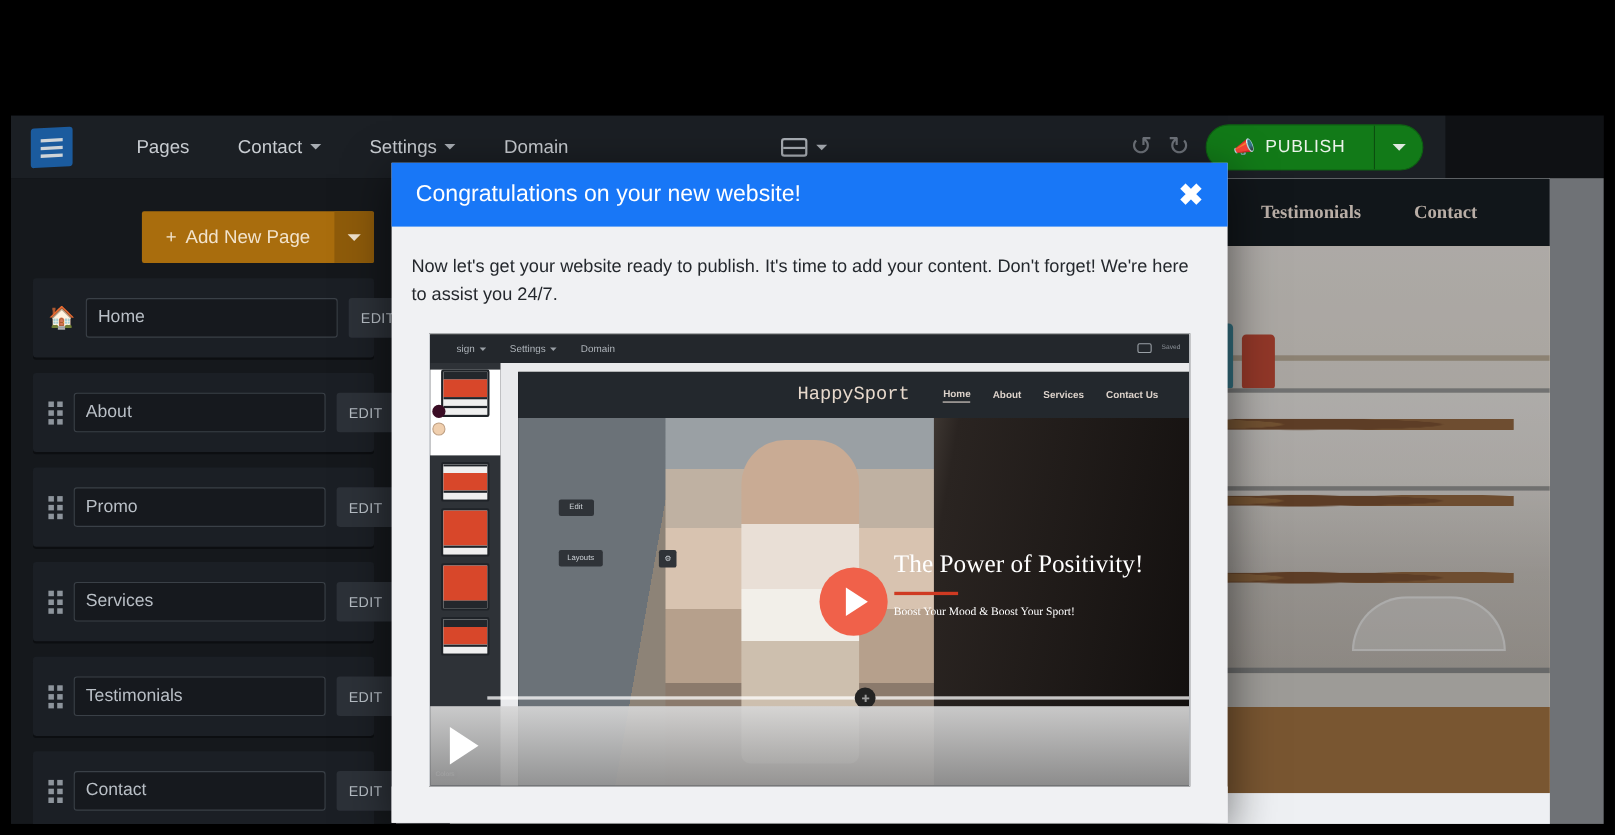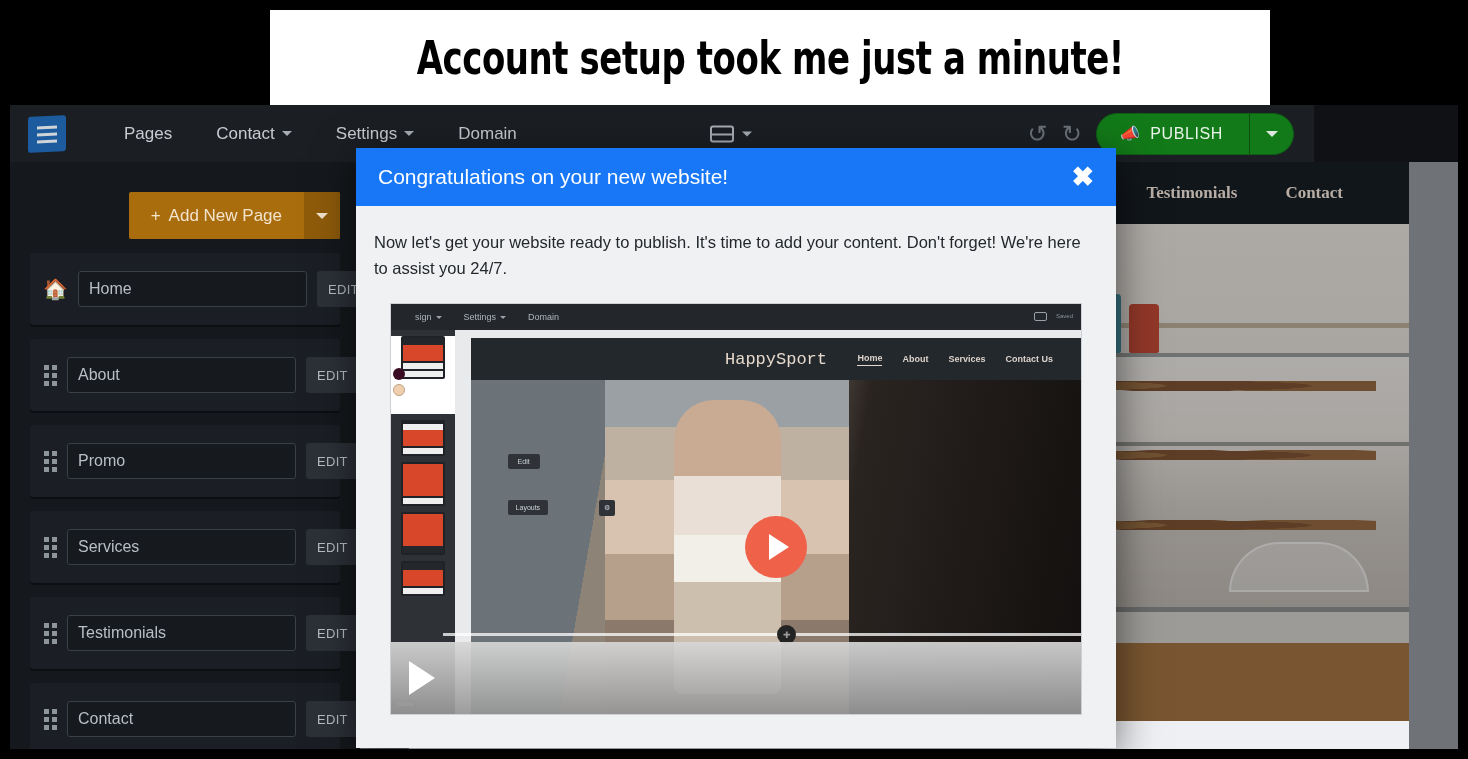--- a/index.html
+++ b/index.html
@@ -356,23 +356,20 @@
   }
   .p-full::before { left:0; bottom:0; border-left:3px solid #fff; border-bottom:3px solid #fff; }
   .p-full::after  { right:0; top:0;   border-right:3px solid #fff; border-top:3px solid #fff; }
   .modal-foot { flex:1; background:#f0f1f3; }
 </style>
 </head>
 <body>
 
 <div id="root">
 
-  <div class="caption-band">
-    <div class="caption-text">Account setup took me just a minute!</div>
-  </div>
 
   <div class="app">
 
     <div class="toolbar">
       <div class="hamburger">
         <i></i>
           <i></i>
           <i></i>
       </div>
       <div class="tb-menu">
@@ -624,20 +621,25 @@
                     <span>About</span>
                     <span>Services</span>
                     <span>Contact Us</span>
                   </div>
                 </div>
                 <div class="n-stage">
                   <div class="n-photo"></div>
                   <div class="n-edit-chip">Edit</div>
                   <div class="n-layout-chip">Layouts</div>
                   <div class="n-gear-chip">⚙</div>
+                  <div class="n-hero">
+                    <h2>The Power of Positivity!</h2>
+                    <div class="n-rule"></div>
+                    <p>Boost Your Mood &amp; Boost Your Sport!</p>
+                  </div>
                   <div class="n-playbtn">
                       <i></i>
                     </div>
                 </div>
               </div>
             </div>
           </div>
 
           <div class="p-progress"></div>
           <div class="p-knob">✚</div>

